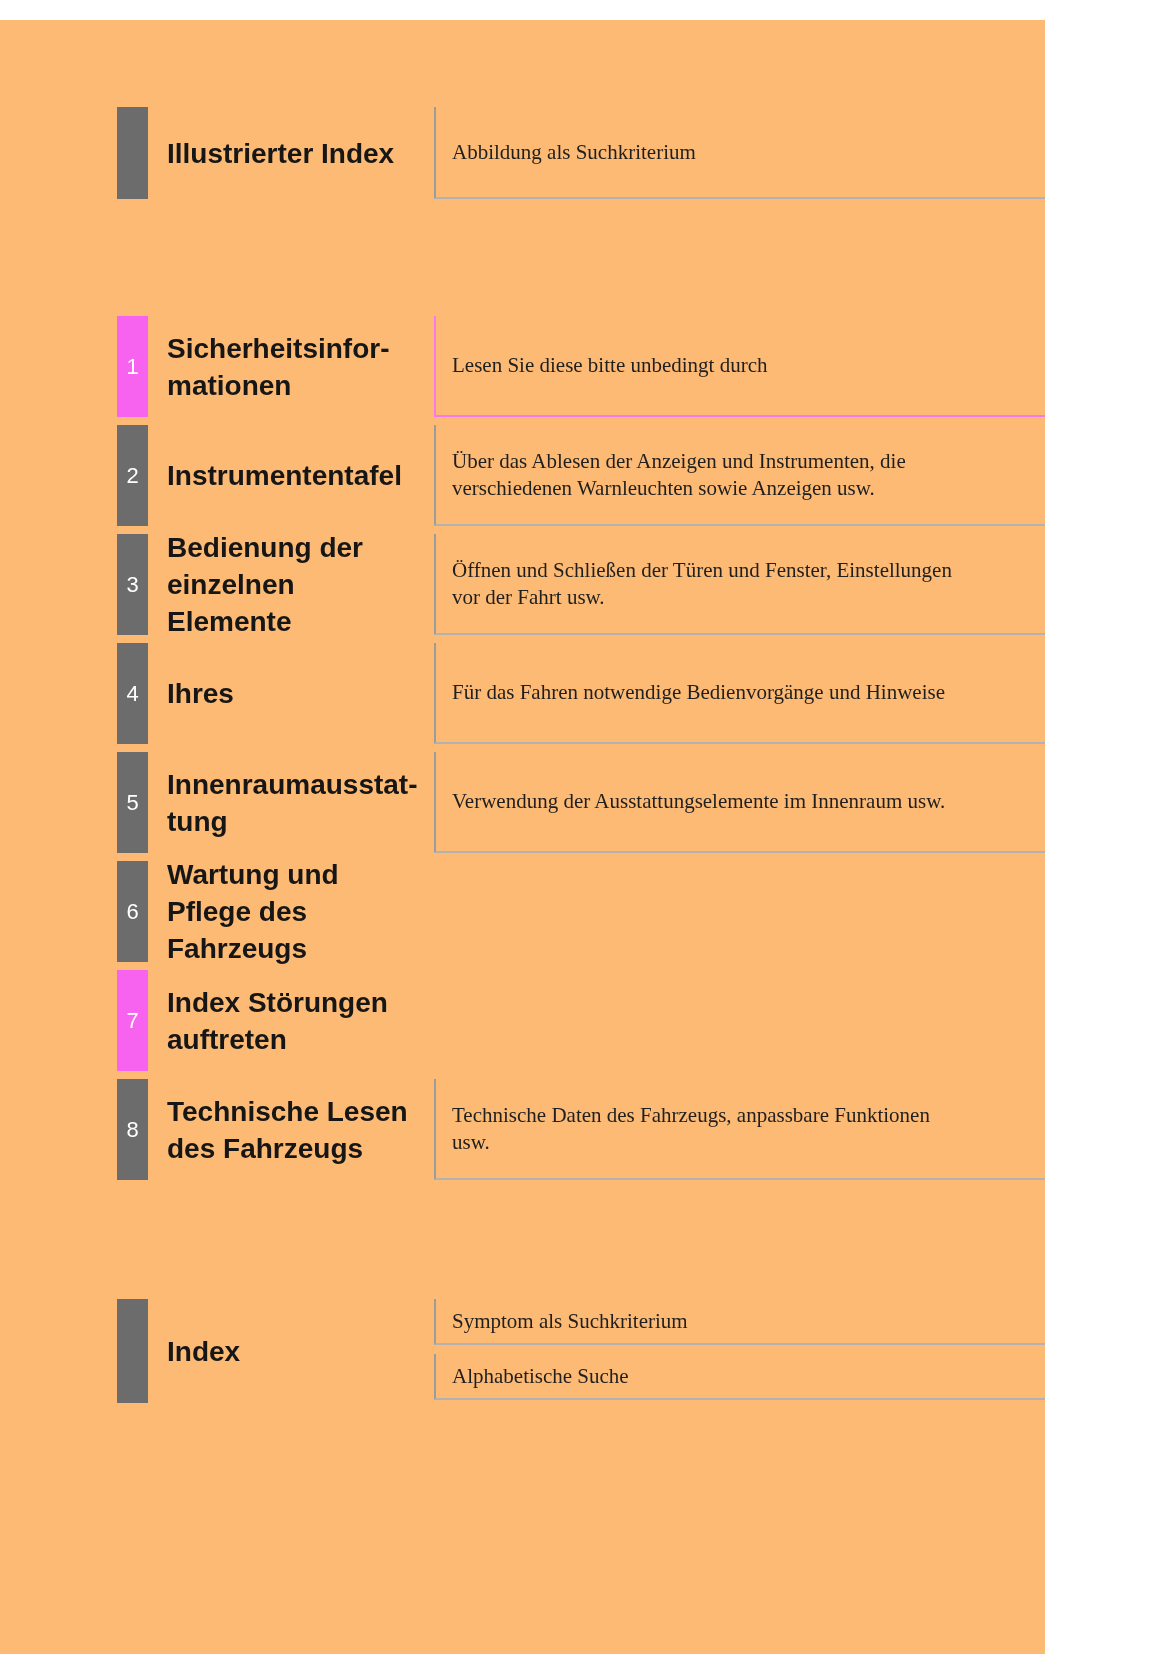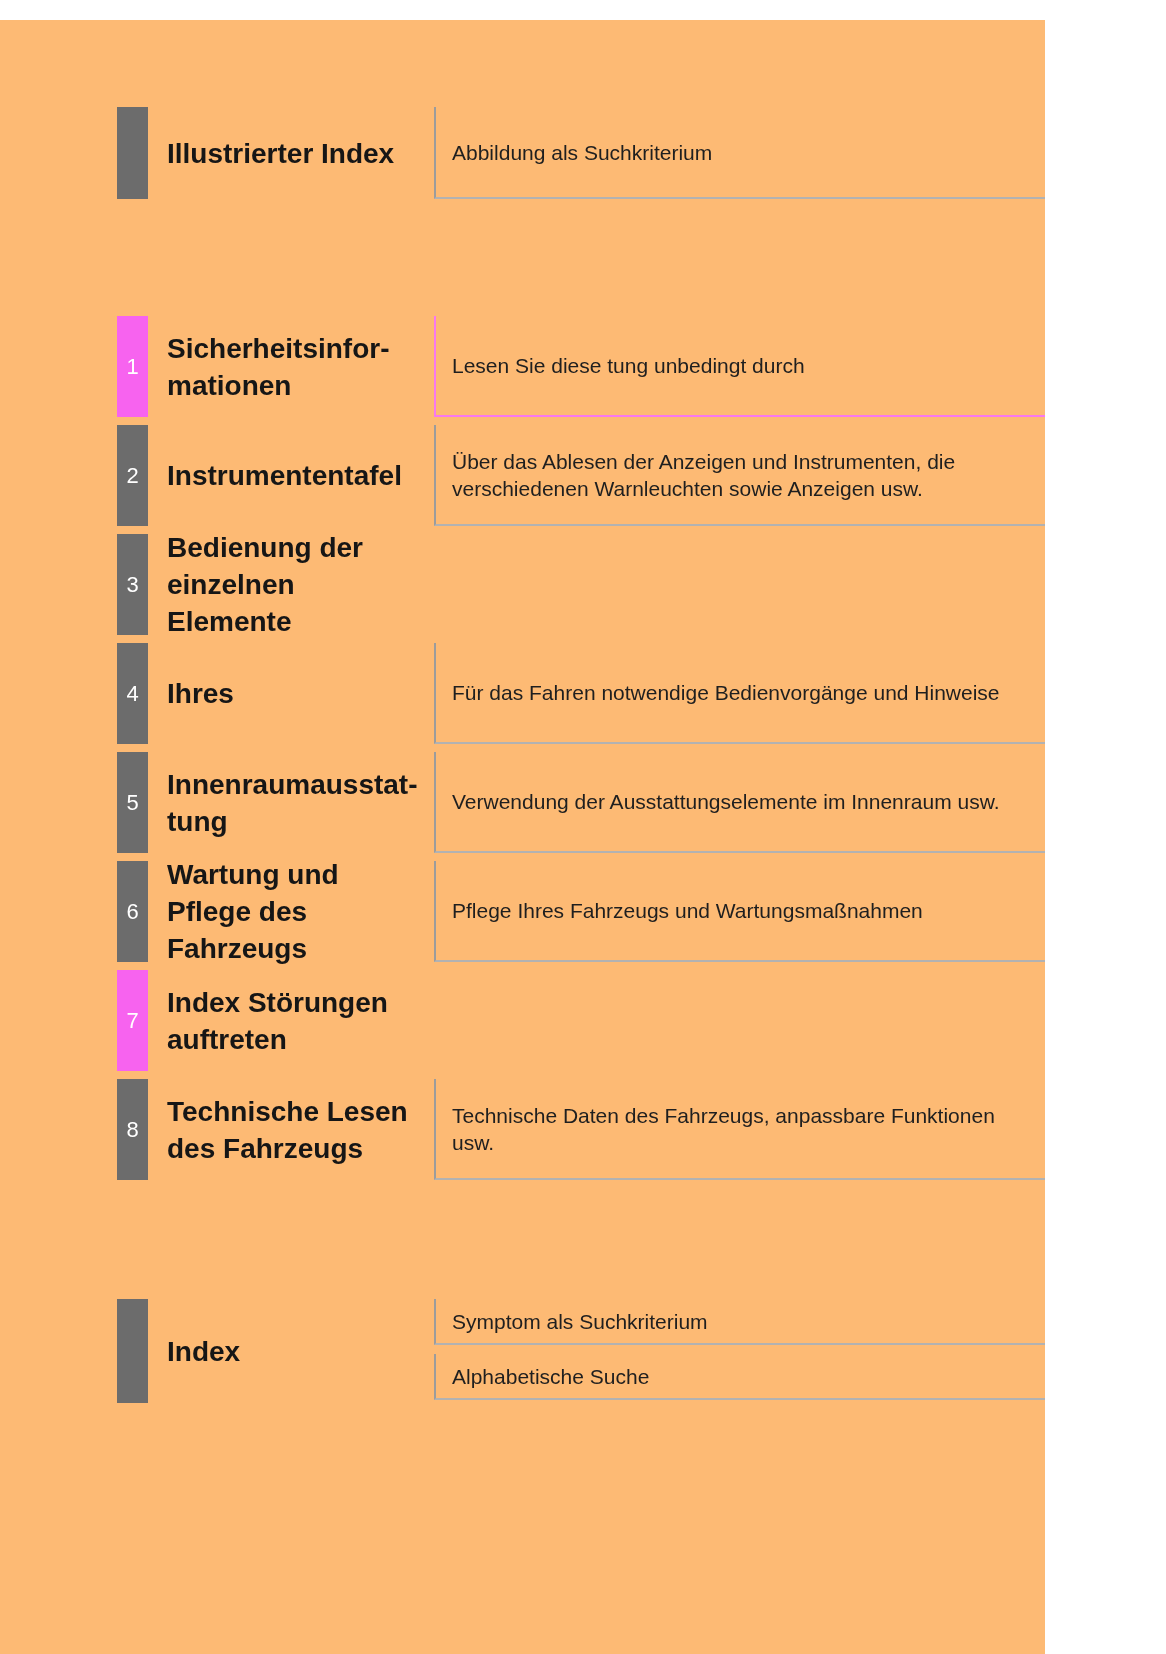--- a/index.html
+++ b/index.html
@@ -55,20 +55,21 @@
     position: absolute;
     left: 434px;
     width: 672px;
     top: 0; bottom: 0;
     box-sizing: border-box;
     border-left: 2px solid;
     border-bottom: 2px solid;
     display: flex;
     align-items: center;
     padding: 0 20px 0 16px;
+    font-family: Liberation Serif, serif;
   }
   .descbox p {
     margin: 0;
     font-size: 21px;
     line-height: 27px;
     color: #1f1f1f;
     white-space: pre;
   }
 
   
@@ -97,21 +98,21 @@
     <div class="tab right"></div>
   </section>
 
   <section class="toc-row row-c0 accent-pink">
     <div class="tab left">
       <span class="num">1</span>
     </div>
     <div class="title">Sicherheitsinfor-
 mationen</div>
     <div class="descbox">
-      <p>Lesen Sie diese tung unbedingt durch</p>
+      <p>Lesen Sie diese bitte unbedingt durch</p>
     </div>
     <div class="tab right"></div>
   </section>
 
   <section class="toc-row row-c1 accent-gray">
     <div class="tab left">
       <span class="num">2</span>
     </div>
     <div class="title">Instrumententafel</div>
     <div class="descbox">
@@ -121,20 +122,24 @@
     <div class="tab right"></div>
   </section>
 
   <section class="toc-row row-c2 accent-gray">
     <div class="tab left">
       <span class="num">3</span>
     </div>
     <div class="title">Bedienung der
 einzelnen
 Elemente</div>
+    <div class="descbox">
+      <p>Öffnen und Schließen der Türen und Fenster, Einstellungen
+vor der Fahrt usw.</p>
+    </div>
     <div class="tab right"></div>
   </section>
 
   <section class="toc-row row-c3 accent-gray">
     <div class="tab left">
       <span class="num">4</span>
     </div>
     <div class="title">Ihres</div>
     <div class="descbox">
       <p>Für das Fahren notwendige Bedienvorgänge und Hinweise</p>
@@ -154,23 +159,20 @@
     <div class="tab right"></div>
   </section>
 
   <section class="toc-row row-c5 accent-gray">
     <div class="tab left">
       <span class="num">6</span>
     </div>
     <div class="title">Wartung und
 Pflege des
 Fahrzeugs</div>
-    <div class="descbox">
-      <p>Pflege Ihres Fahrzeugs und Wartungsmaßnahmen</p>
-    </div>
     <div class="tab right"></div>
   </section>
 
   <section class="toc-row row-c6 accent-pink">
     <div class="tab left">
       <span class="num">7</span>
     </div>
     <div class="title">Index Störungen
 auftreten</div>
     <div class="tab right"></div>

